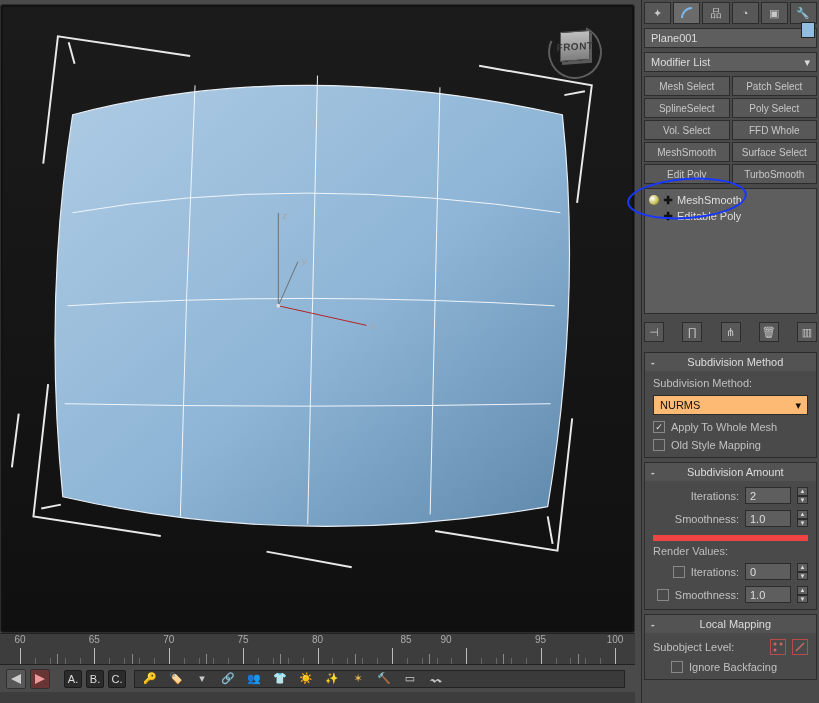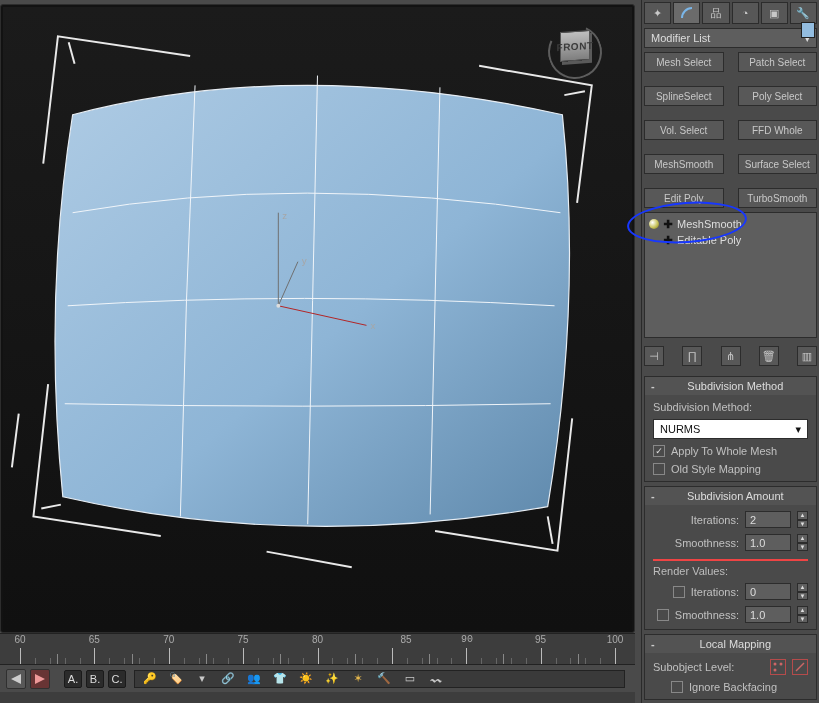--- a/index.html
+++ b/index.html
@@ -32,21 +32,21 @@
   .mini-icon { width:18px; height:18px; display:flex; align-items:center; justify-content:center; }
 
   
   .tabs-row { display:flex; gap:2px; height:22px; margin-bottom:4px; }
   .tab-icon { flex:1; background:#575757; border:1px solid #2c2c2c; display:flex; align-items:center; justify-content:center; }
   .tab-icon.active { background:#6b6b6b; }
 
   .name-field { width:100%; height:20px; background:#5e5e5e; border:1px solid #2c2c2c; color:#ddd; padding:0 6px; margin-bottom:4px; }
   .color-swatch { position:absolute; right:4px; top:22px; width:14px; height:16px; background:#93bde0; border:1px solid #222;}
   .modifier-select { width:100%; height:20px; background:#5e5e5e; border:1px solid #2c2c2c; color:#ddd; padding:0 6px; margin-bottom:4px; display:flex; align-items:center; justify-content:space-between;}
-  .mod-presets { display:grid; grid-template-columns: 1fr 1fr; gap:14px; margin-bottom:4px;}
+  .mod-presets { display:grid; grid-template-columns: 1fr 1fr; gap:2px; margin-bottom:4px;}
   .mod-btn { height:20px; background:#585858; border:1px solid #2c2c2c; color:#c8c8c8; display:flex; align-items:center; justify-content:center; font-size:10px; white-space:nowrap; overflow:hidden;}
 
   .stack { height:126px; background:#5e5e5e; border:1px solid #2c2c2c; position:relative; padding:3px 4px;}
   .stack-row { display:flex; align-items:center; height:16px; gap:4px; color:#ddd;}
   .stack-bulb { width:10px; height:10px; border-radius:50%; background:radial-gradient(circle at 35% 35%, #fff, #c7c35a 55%, #6b651f);}
   .plus { color:#111; font-weight:700; font-size:11px; line-height:1; width:10px; text-align:center;}
   .annot-ellipse { position:absolute; left:-18px; top:-11px; width:120px; height:41px; border:2px solid #1737ff; border-radius:50%; transform:rotate(-4deg); pointer-events:none;}
 
   .stack-tools { display:flex; justify-content:space-between; margin:8px 0 10px 0; }
   .stool { width:20px; height:20px; background:#585858; border:1px solid #2c2c2c; display:flex; align-items:center; justify-content:center;}
@@ -55,24 +55,24 @@
   .rollout-head { height:18px; background:#535353; display:flex; align-items:center; padding:0 6px; gap:6px;}
   .rol-toggle { color:#ccc; font-weight:700;}
   .rol-title { flex:1; text-align:center; color:#ddd; }
   .rollout-body { padding:6px 8px; display:flex; flex-direction:column; gap:6px;}
   .row { display:flex; align-items:center; gap:6px;}
   .row.right { justify-content:flex-end;}
   .label-sm { color:#c0c0c0;}
   .num-input { width:46px; height:17px; background:#5e5e5e; border:1px solid #2c2c2c; color:#ddd; padding:0 4px;}
   .spin { width:11px; height:17px; display:flex; flex-direction:column;}
   .spin button { flex:1; background:#606060; border:1px solid #2c2c2c; font-size:6px; line-height:1; color:#ddd; padding:0;}
-  .dropdown { height:20px; background:#ffffff; border:1px solid #2c2c2c; color:#111; display:flex; align-items:center; justify-content:space-between; padding:0 6px; width:100%;}
+  .dropdown { height:20px; background:#fdba74; border:1px solid #2c2c2c; color:#111; display:flex; align-items:center; justify-content:space-between; padding:0 6px; width:100%;}
   .checkbox { width:12px; height:12px; border:1px solid #888; background:#4a4a4a; display:flex; align-items:center; justify-content:center; color:#ddd; font-size:9px;}
   .checkbox.checked::after{content:"✓"; color:#e2e2e2;}
-  .sub-h { color:#bdbdbd; margin-top:2px; border-top:2px solid #ef4444; padding-top:4px;}
+  .sub-h { color:#bdbdbd; margin-top:2px; border-top:6px solid #ef4444; padding-top:4px;}
   .subo-icons { display:flex; gap:6px;}
   .subo-icons span{ width:16px; height:16px; border:1px solid #7a2a2a; display:flex; align-items:center; justify-content:center;}
 </style>
 </head>
 <body>
 
 <div class="layout">
 
   <div class="left-col">
     <div class="viewport-wrap">
@@ -166,21 +166,21 @@
           <div class="tick sub" style="left: 362.125px;"></div>
           <div class="tick sub" style="left: 377px;"></div>
           <div class="tick" style="left: 354.688px;"></div>
           <div class="tick-label" style="left: 406px;">85</div>
           <div class="tick major" style="left: 391.875px;"></div>
           <div class="tick sub" style="left: 406.75px;"></div>
           <div class="tick sub" style="left: 421.625px;"></div>
           <div class="tick sub" style="left: 436.5px;"></div>
           <div class="tick sub" style="left: 451.375px;"></div>
           <div class="tick" style="left: 429.062px;"></div>
-          <div class="tick-label" style="left: 467px; font-family: Liberation Mono, monospace;">90</div>
+          <div class="tick-label" style="left: 446px;">90</div>
           <div class="tick major" style="left: 466.25px;"></div>
           <div class="tick sub" style="left: 481.125px;"></div>
           <div class="tick sub" style="left: 496px;"></div>
           <div class="tick sub" style="left: 510.875px;"></div>
           <div class="tick sub" style="left: 525.75px;"></div>
           <div class="tick" style="left: 503.438px;"></div>
           <div class="tick-label" style="left: 540.625px;">95</div>
           <div class="tick major" style="left: 540.625px;"></div>
           <div class="tick sub" style="left: 555.5px;"></div>
           <div class="tick sub" style="left: 570.375px;"></div>
@@ -230,20 +230,21 @@
         <svg width="14" height="14">
             <path d="M2 12 A10 10 0 0 1 12 2" stroke="#7bb6e8" fill="none" stroke-width="2"></path>
           </svg>
       </div>
       <div class="tab-icon">品</div>
       <div class="tab-icon">◔</div>
       <div class="tab-icon">▣</div>
       <div class="tab-icon">🔧</div>
     </div>
 
+    <input class="name-field" value="Plane001" style="">
     <div class="color-swatch"></div>
 
     <div class="modifier-select">
       <span>Modifier List</span>
       <span>▾</span>
     </div>
 
     <div class="mod-presets" id="presets">
         <div class="mod-btn">Mesh Select</div>
         <div class="mod-btn">Patch Select</div>

